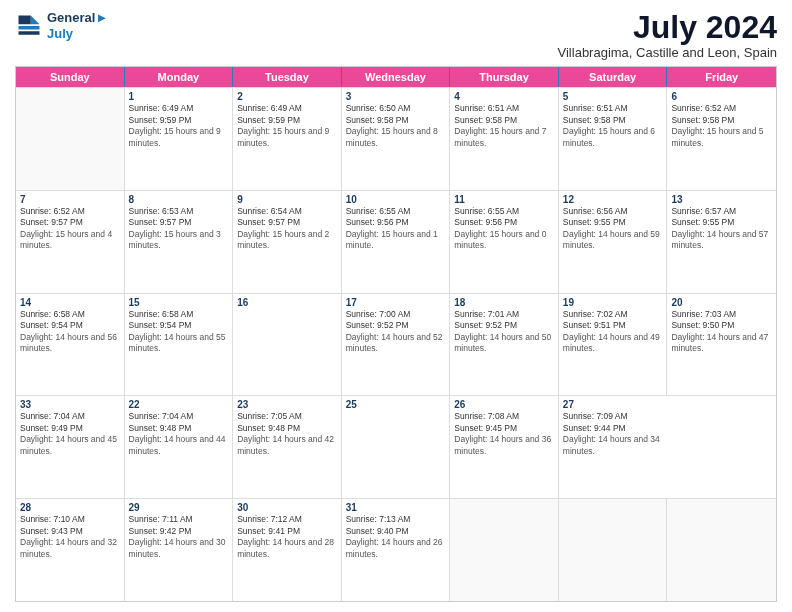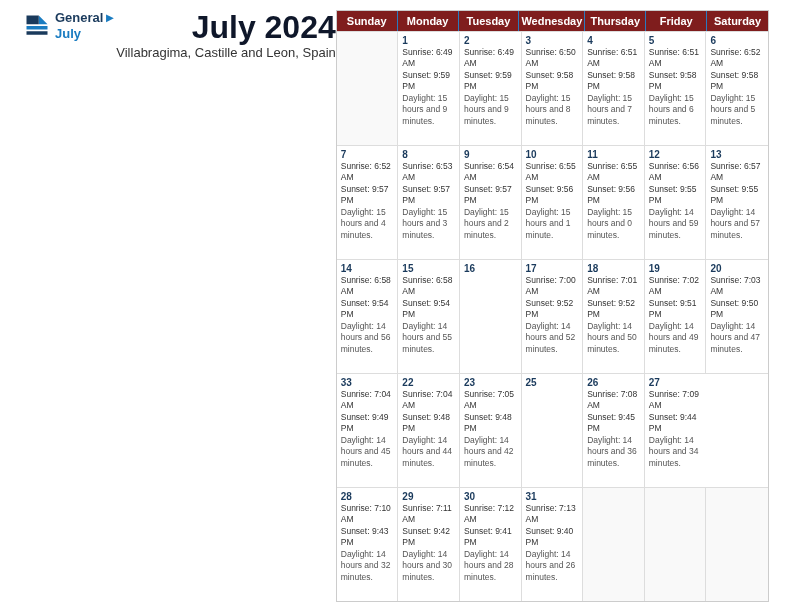--- a/index.html
+++ b/index.html
@@ -6,23 +6,23 @@
     body {
       font-family: Arial, sans-serif;
       background: #fff;
       width: 792px;
       height: 612px;
       overflow: hidden;
     }
     .page {
       width: 792px;
       height: 612px;
-      padding: 10px 23px;
-      display: flex;
-      flex-direction: row;
+      padding: 10px 15px;
+      display: flex;
+      flex-direction: column;
     }
     .header {
       display: flex;
       justify-content: space-between;
       align-items: flex-start;
       margin-bottom: 6px;
     }
     .logo {
       display: flex;
       align-items: center;
@@ -54,21 +54,21 @@
     }
     .calendar {
       flex: 1;
       display: flex;
       flex-direction: column;
       border: 1px solid #ccc;
     }
     .cal-header {
       display: grid;
       grid-template-columns: repeat(7, 1fr);
-      background: #7f1d1d;
+      background: #ec4899;
     }
     .cal-header-cell {
       color: #fff;
       font-weight: bold;
       font-size: 11px;
       text-align: center;
       padding: 4px 2px;
       border-right: 1px solid #2a7abf;
     }
     .cal-header-cell:last-child { border-right: none; }
@@ -132,22 +132,22 @@
     </div>
   </div>
 
   <div class="calendar">
     <div class="cal-header">
       <div class="cal-header-cell">Sunday</div>
       <div class="cal-header-cell">Monday</div>
       <div class="cal-header-cell">Tuesday</div>
       <div class="cal-header-cell">Wednesday</div>
       <div class="cal-header-cell">Thursday</div>
+      <div class="cal-header-cell">Saturday</div>
       <div class="cal-header-cell">Friday</div>
-      <div class="cal-header-cell">Saturday</div>
     </div>
     <div class="cal-body" id="cal-body">
     <div class="cal-row">
           <div class="cal-cell empty"></div>
           <div class="cal-cell">
         <div class="day-num">1</div>
         <div class="cell-text">Sunrise: 6:49 AM<br>Sunset: 9:59 PM<br><span class="daylight">Daylight: 15 hours and 9 minutes.</span></div>
       </div>
           <div class="cal-cell">
         <div class="day-num">2</div>

